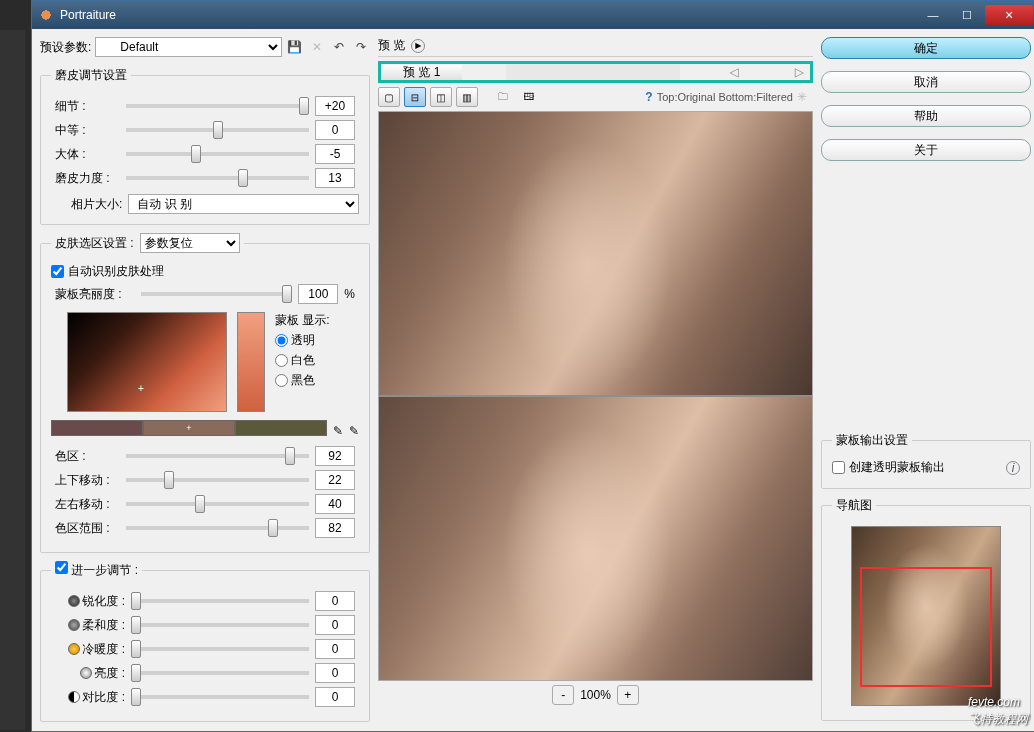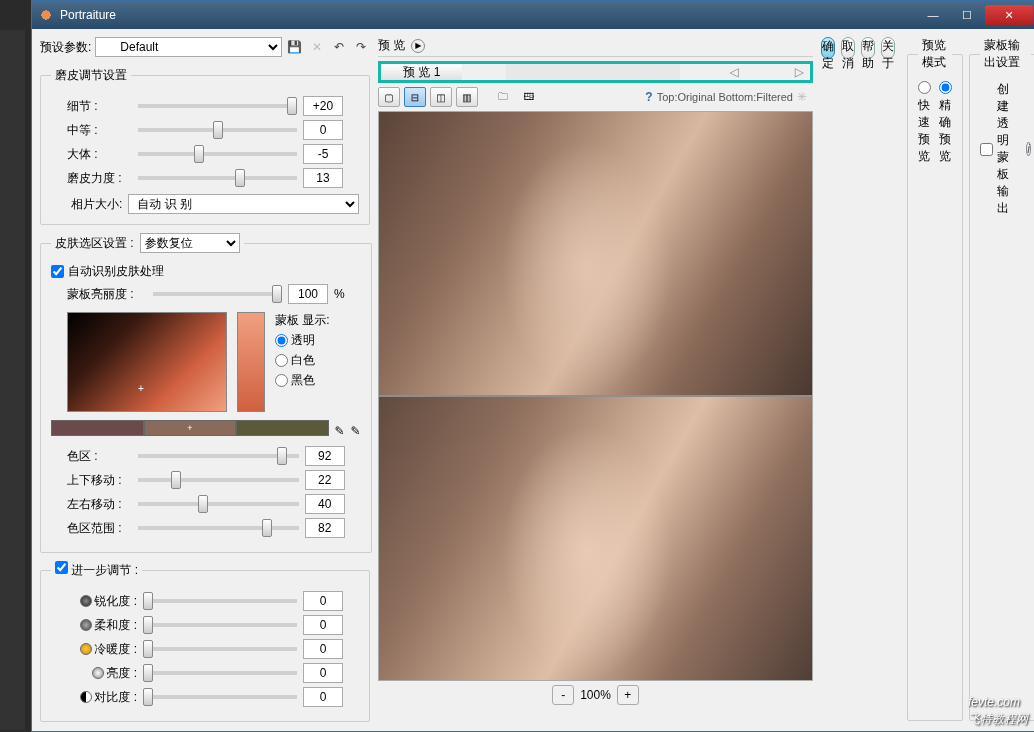--- a/index.html
+++ b/index.html
@@ -8,32 +8,32 @@
 .window { position: absolute; left: 31px; top: 0; width: 1009px; height: 732px; background: #f0f0f0; border: 1px solid #3a6ea5; }
 .titlebar { height: 28px; background: linear-gradient(#4a6a8a, #2a4a6a); display: flex; align-items: center; padding: 0 6px; color: #fff; }
 .titlebar .icon { width: 16px; height: 16px; margin-right: 6px; background: radial-gradient(circle, #e89050 40%, transparent 42%); }
 .titlebar .title { flex: 1; }
 .win-btn { width: 32px; height: 20px; margin-left: 2px; border-radius: 2px; display:flex; align-items:center; justify-content:center; font-size:11px; color:#fff; }
 .win-close { width: 48px; background: linear-gradient(#e04040, #b02020); }
 
 .content { display: flex; gap: 8px; padding: 8px; height: calc(100% - 28px); }
 .col-left { width: 330px; display:flex; flex-direction:column; gap:6px; }
 .col-mid { flex: 1; }
-.col-right { width: 210px; display:flex; gap:6px; }
+.col-right { width: 210px; display:flex; flex-direction:column; gap:6px; }
 
 .row { display:flex; align-items:center; gap:4px; margin: 2px 0; }
 
 .preset-row { display:flex; align-items:center; gap:4px; margin-bottom:4px; }
 .preset-row select { flex:1; height:20px; border:1px solid #aaa; background:#fff; padding:0 20px; }
 .tool-icon { width:18px; height:18px; display:flex; align-items:center; justify-content:center; border:1px solid transparent; cursor:pointer; color:#444; }
 
 fieldset { border:1px solid #ccc; border-radius:2px; padding:8px 10px 10px; margin-bottom:2px; }
 legend { padding:0 4px; }
 
-.slider-row { display:flex; align-items:center; gap:6px; margin:4px 16px; }
+.slider-row { display:flex; align-items:center; gap:6px; margin:4px 4px; }
 .slider-row .lbl { width:65px; }
 .slider-row .enh-lbl { width:70px; display:flex; align-items:center; gap:2px;justify-content:flex-end;}
 .slider-row input[type=range] { flex:1; height:4px; }
 input[type=range] { -webkit-appearance:none; background:#d0d0d0; height:3px; outline:none; }
 input[type=range]::-webkit-slider-thumb { -webkit-appearance:none; width:10px; height:18px; background:linear-gradient(#fff,#ccc); border:1px solid #888; border-radius:2px; }
 .numbox { width:40px; height:20px; border:1px solid #aaa; text-align:center; background:#fff; }
 
 .photo-size-row { display:flex; align-items:center; gap:6px; margin-top:6px; }
 .photo-size-row .lbl { margin-left:20px; }
 .photo-size-row select { flex:1; height:20px; border:1px solid #aaa; background:#fff; padding:0 4px; }
@@ -285,28 +285,20 @@
     </div>
 
     <div class="col-right">
       <button class="action-btn ok">确定</button>
       <button class="action-btn">取消</button>
       <button class="action-btn">帮助</button>
       <button class="action-btn">关于</button>
 
       <div style="flex:1"></div>
 
-      <fieldset>
-        <legend>预览模式</legend>
-        <div class="row">
-          <label><input type="radio" name="pm" style=""> <span>快速预览</span></label>
-          <div style="flex:1"></div>
-          <label><input type="radio" name="pm" checked="" style=""> <span>精确预览</span></label>
-        </div>
-      </fieldset>
 
       <fieldset>
         <legend>蒙板输出设置</legend>
         <div class="row">
           <input type="checkbox" style="">
           <span>创建透明蒙板输出</span>
           <div style="flex:1"></div>
           <span style="border:1px solid #888;border-radius:50%;width:14px;height:14px;text-align:center;line-height:12px;font-style:italic;color:#557">i</span>
         </div>
       </fieldset>

